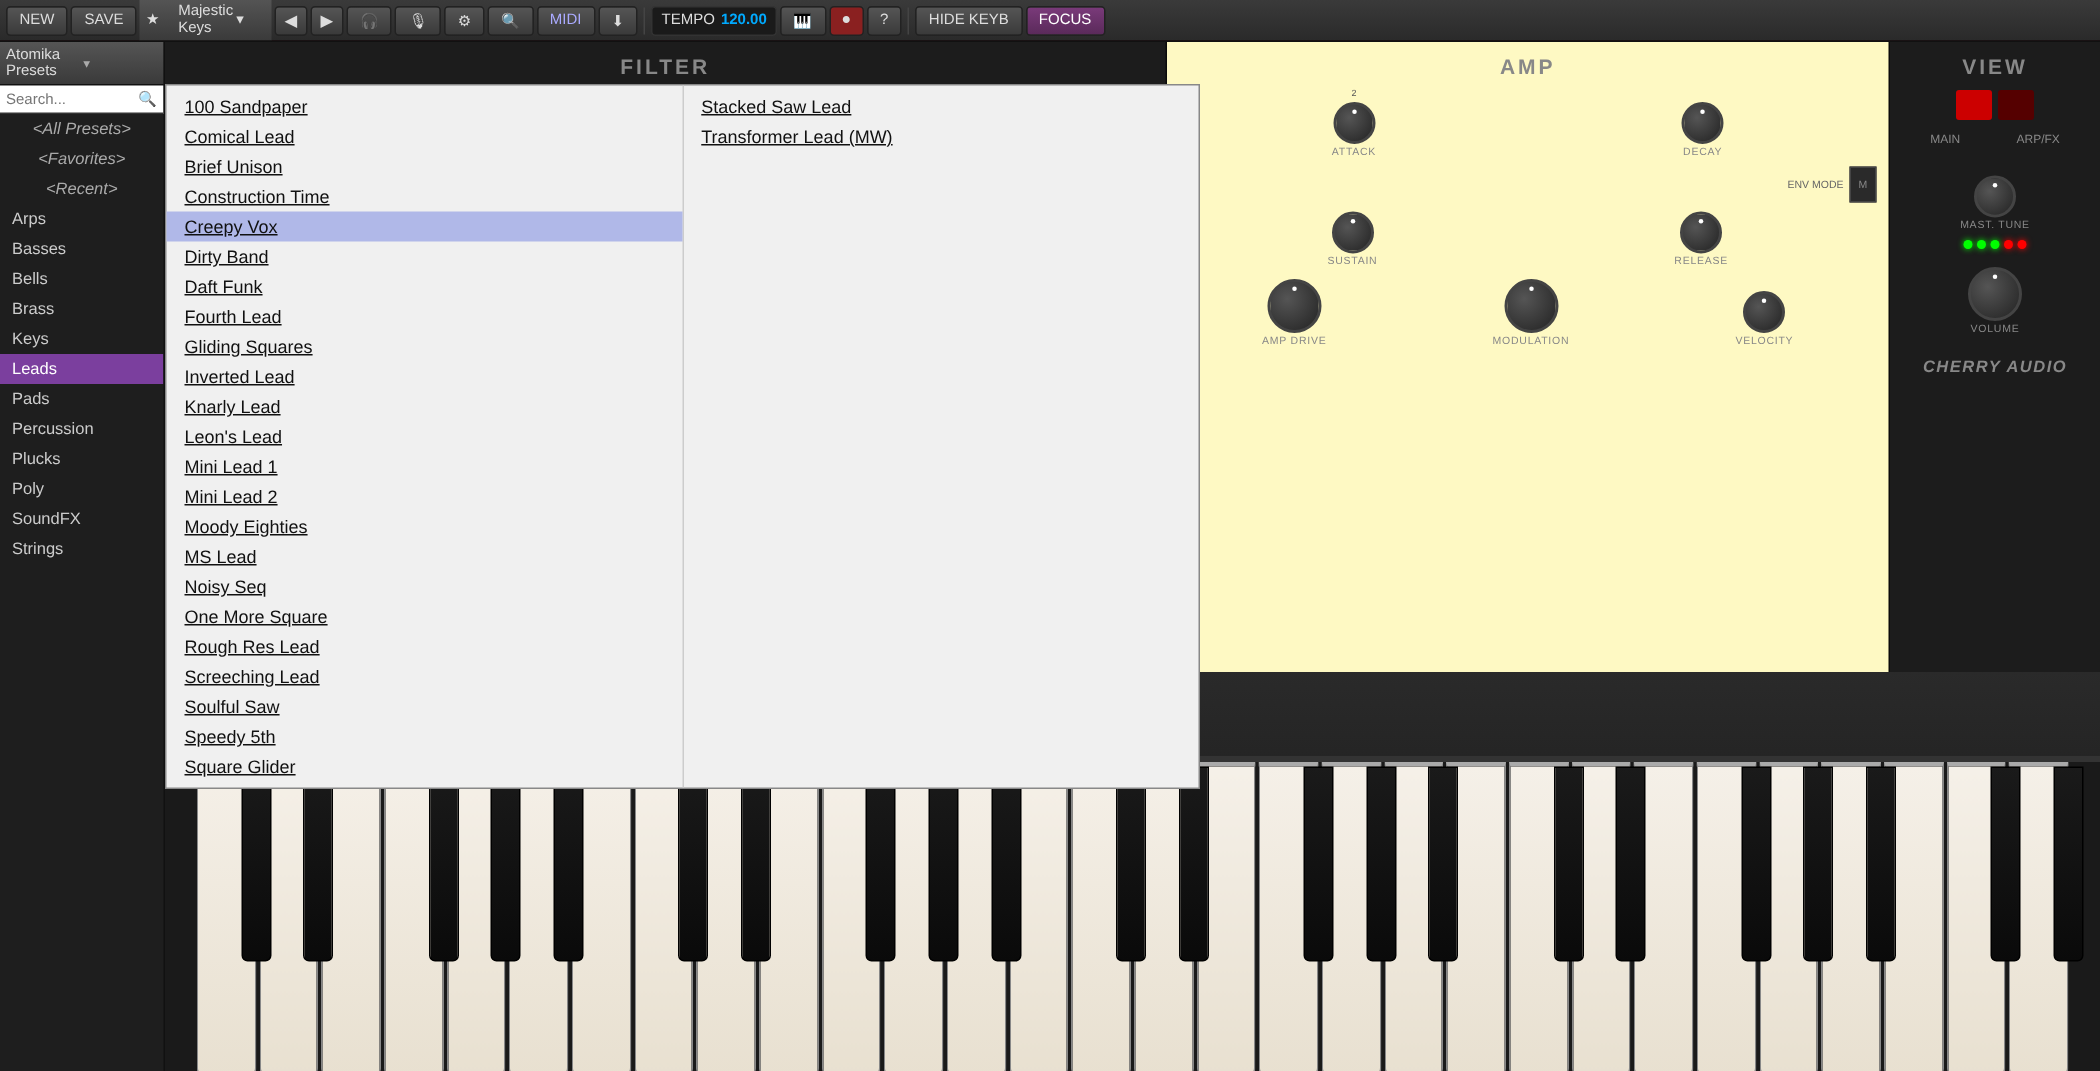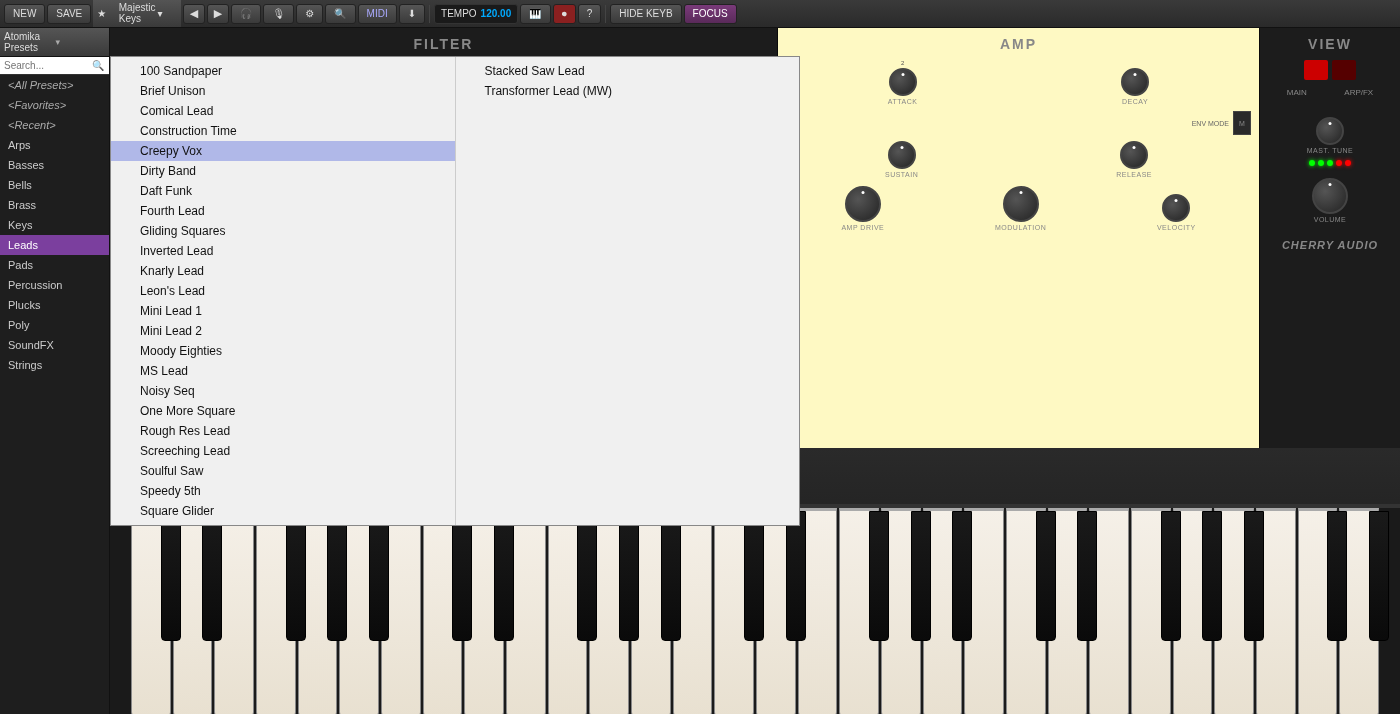--- a/index.html
+++ b/index.html
@@ -133,21 +133,21 @@
       padding: 4px 8px;
       font-size: 11px;
       color: #ccc;
       cursor: pointer;
       white-space: nowrap;
     }
     .category-item.active {
       background: #7b3f9e;
       color: #fff;
     }
-    .category-item.special { color: #aaa; font-style: italic; }
+    .category-item.special { color: #aaa; font-style: italic; text-align: center; }
 
     
     .dropdown-panel {
       position: absolute;
       top: 28px;
       left: 110px;
       width: 690px;
       background: #f0f0f0;
       border: 1px solid #888;
       z-index: 200;
@@ -155,25 +155,26 @@
       flex-direction: row;
     }
     .dropdown-col {
       flex: 1;
       padding: 4px 0;
     }
     .dropdown-col:first-child {
       border-right: 1px solid #ccc;
     }
     .dropdown-item {
-      padding: 3px 29px;
+      padding: 3px 12px;
       font-size: 12px;
       color: #111;
       cursor: pointer;
       white-space: nowrap;
+      text-decoration: underline;
     }
     .dropdown-item.highlighted {
       background: #b0b8e8;
       color: #111;
     }
 
     
     .synth-body {
       flex: 1;
       background: linear-gradient(to bottom, #1a1a1a, #111);
@@ -348,22 +349,22 @@
         <div class="category-item">Plucks</div>
         <div class="category-item">Poly</div>
         <div class="category-item">SoundFX</div>
         <div class="category-item">Strings</div>
       </div>
   </div>
 
   <div class="dropdown-panel">
     <div class="dropdown-col">
     <div class="dropdown-item">100 Sandpaper</div>
+        <div class="dropdown-item">Comical Lead</div>
         <div class="dropdown-item">Brief Unison</div>
-        <div class="dropdown-item">Comical Lead</div>
         <div class="dropdown-item">Construction Time</div>
         <div class="dropdown-item highlighted">Creepy Vox</div>
         <div class="dropdown-item">Dirty Band</div>
         <div class="dropdown-item">Daft Funk</div>
         <div class="dropdown-item">Fourth Lead</div>
         <div class="dropdown-item">Gliding Squares</div>
         <div class="dropdown-item">Inverted Lead</div>
         <div class="dropdown-item">Knarly Lead</div>
         <div class="dropdown-item">Leon's Lead</div>
         <div class="dropdown-item">Mini Lead 1</div>

